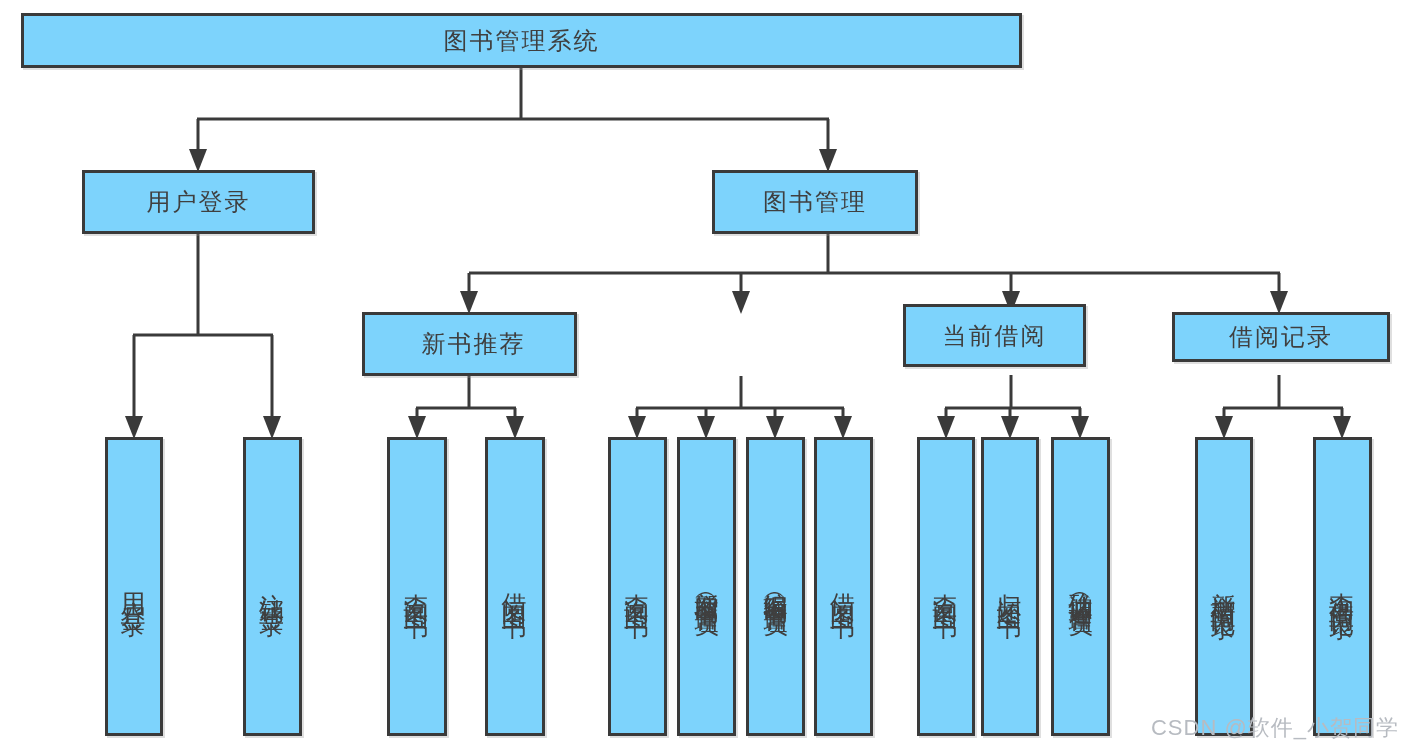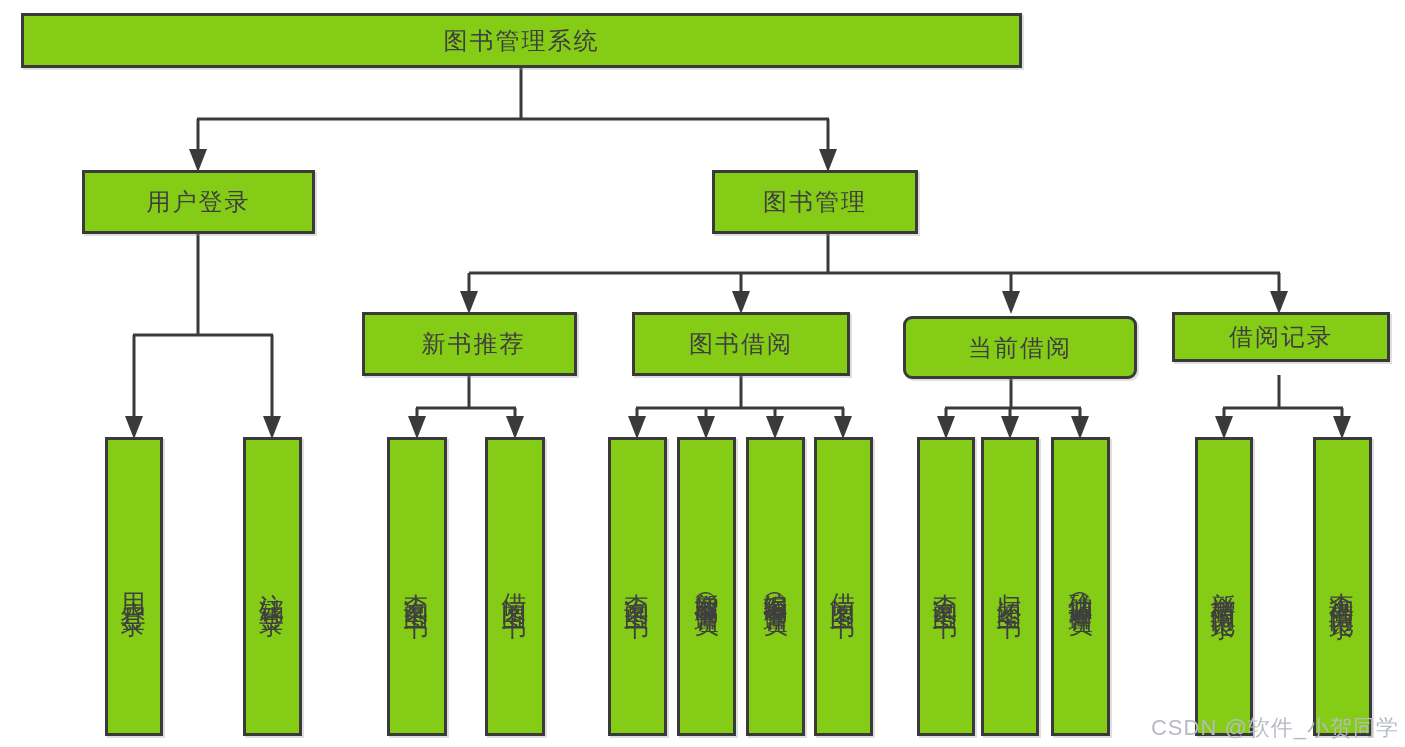--- a/index.html
+++ b/index.html
@@ -14,21 +14,21 @@
   .connectors {
     position: absolute;
     left: 0; top: 0;
     width: 1405px; height: 747px;
     z-index: 1;
   }
   .node {
     position: absolute;
     box-sizing: border-box;
     border: 3px solid #3a3a3a;
-    background: #84cc16;
+    background: #7dd3fc;
     display: flex;
     align-items: center;
     justify-content: center;
     color: #3f3f3f;
     z-index: 2;
     box-shadow: 2px 2px 0 rgba(150,150,150,0.30);
   }
   .h-label {
     font-size: 24px;
     letter-spacing: 2px;
@@ -43,21 +43,21 @@
   }
   .v-label.mid  { letter-spacing: 5px; }
   .v-label.long { letter-spacing: 3px; font-size: 24px; }
 
   
   .n-root  { left: 21px;   top: 13px;  width: 1001px; height: 55px; }
   .n-l2a   { left: 82px;   top: 170px; width: 233px;  height: 64px; }
   .n-l2b   { left: 712px;  top: 170px; width: 206px;  height: 64px; }
   .n-l3a   { left: 362px;  top: 312px; width: 215px;  height: 64px; padding-left: 8px; }
   .n-l3b   { left: 632px;  top: 312px; width: 218px;  height: 64px; }
-  .n-l3c   { left: 903px;  top: 316px; width: 234px;  height: 63px; border-radius: 9px; }
+  .n-l3c   { left: 903px;  top: 304px; width: 183px;  height: 63px; }
   .n-l3d   { left: 1172px; top: 312px; width: 218px;  height: 50px; }
 
   .leaf { top: 437px; height: 299px; }
   .n-a1 { left: 105px;  width: 58px; }
   .n-a2 { left: 243px;  width: 59px; }
   .n-b1 { left: 387px;  width: 60px; }
   .n-b2 { left: 485px;  width: 60px; }
   .n-c1 { left: 608px;  width: 59px; }
   .n-c2 { left: 677px;  width: 59px; }
   .n-c3 { left: 746px;  width: 59px; }
@@ -131,23 +131,20 @@
   <div class="node n-l2a">
     <span class="h-label">用户登录</span>
   </div>
   <div class="node n-l2b">
     <span class="h-label">图书管理</span>
   </div>
 
   <div class="node n-l3a">
     <span class="h-label">新书推荐</span>
   </div>
-  <div class="node n-l3b">
-    <span class="h-label">图书借阅</span>
-  </div>
   <div class="node n-l3c">
     <span class="h-label">当前借阅</span>
   </div>
   <div class="node n-l3d">
     <span class="h-label">借阅记录</span>
   </div>
 
   <div class="node leaf n-a1">
     <span class="v-label">用户登录</span>
   </div>

